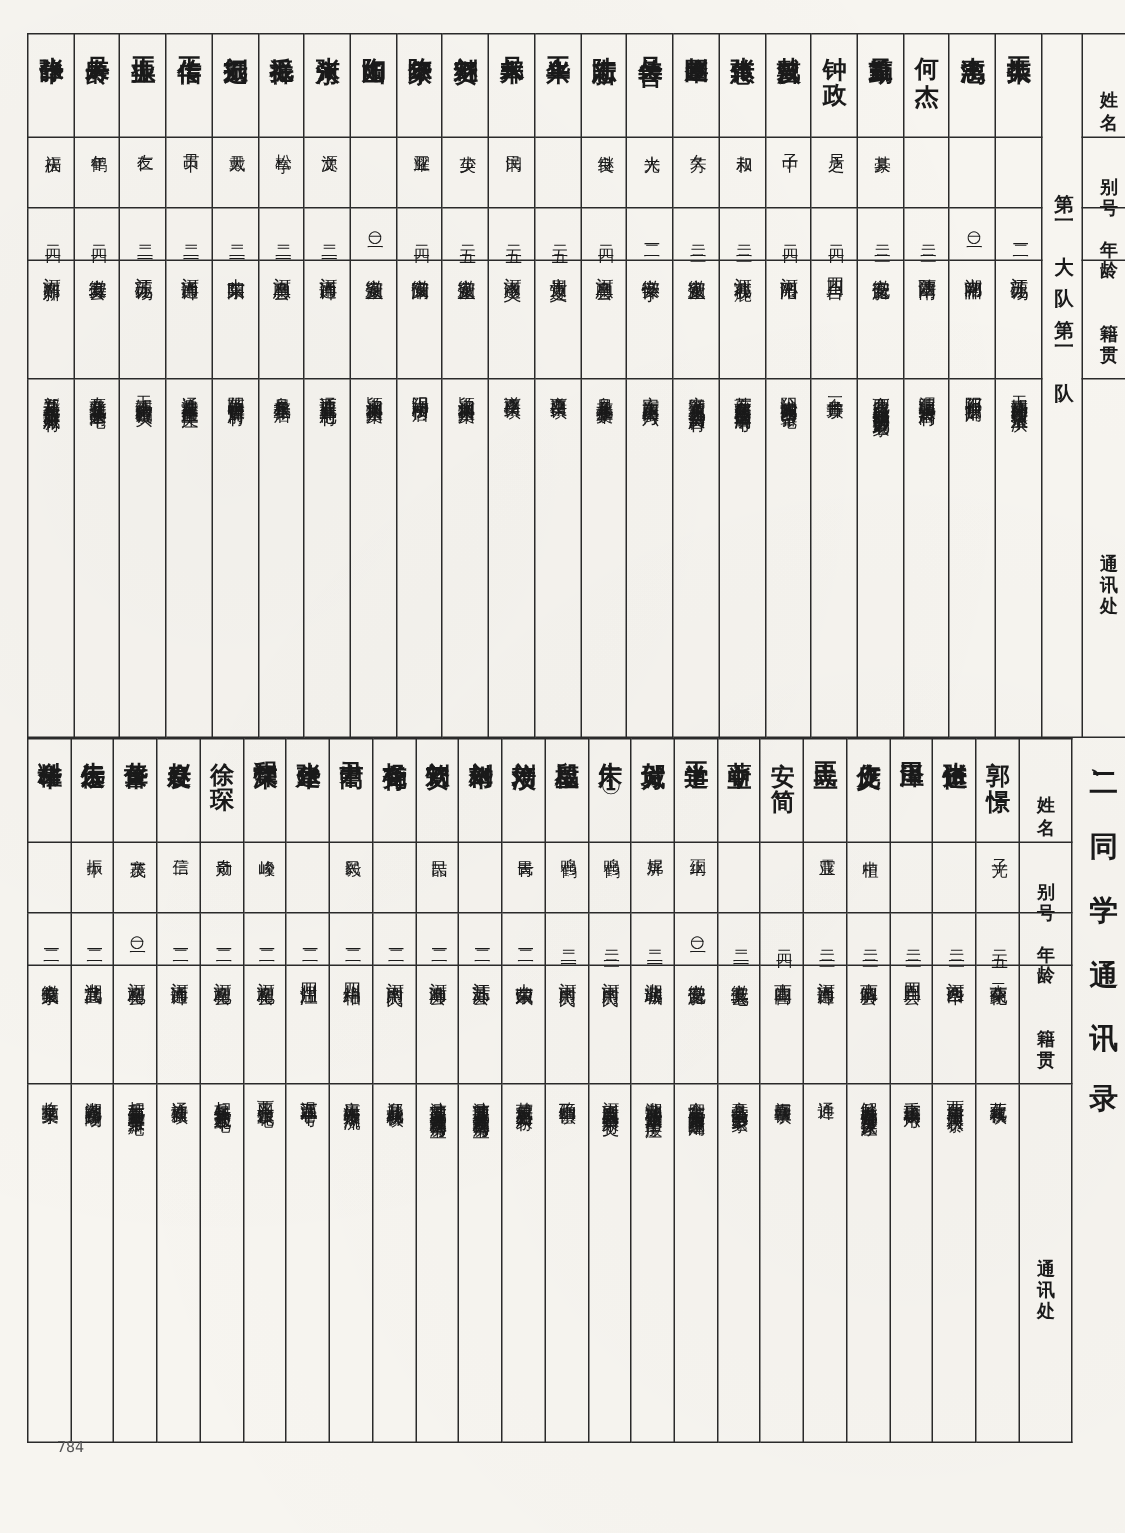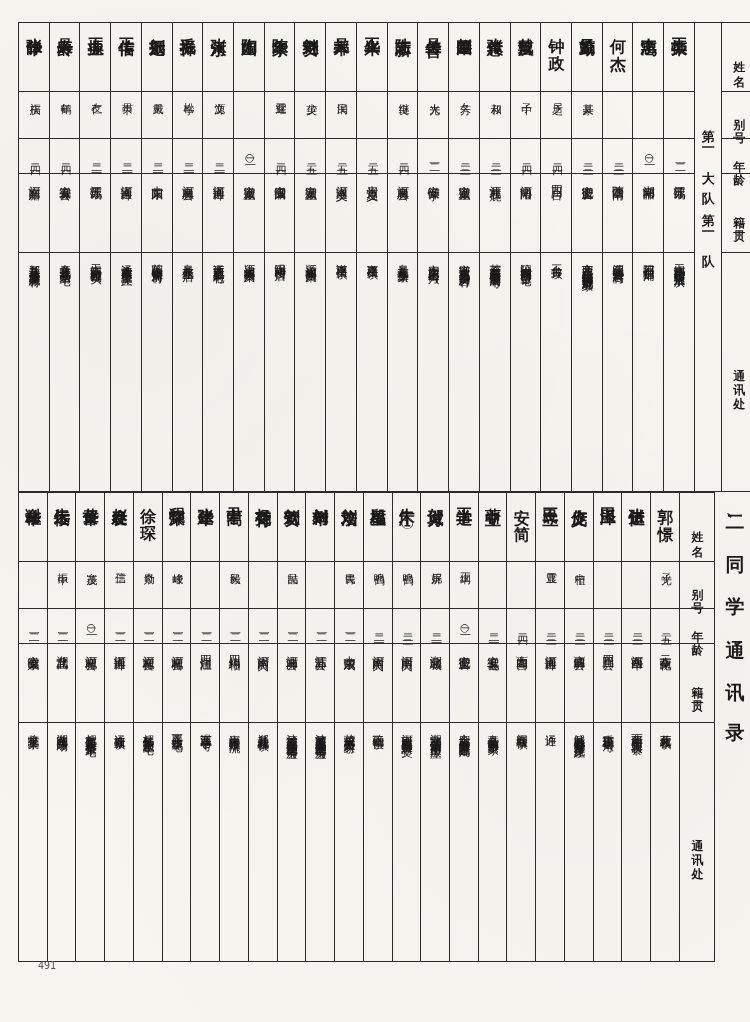--- a/index.html
+++ b/index.html
@@ -1296,15 +1296,15 @@
             </td>
             <td style="width: 34px;">
               <div class="cellinner center">
                 <div class="v hdr">通　讯　处</div>
               </div>
             </td>
           </tr>
         </tbody>
       </table>
 
-    <div class="smallnum">491</div>
+    <div class="smallnum">784</div>
   </div>
 </div>
 
 </body></html>

